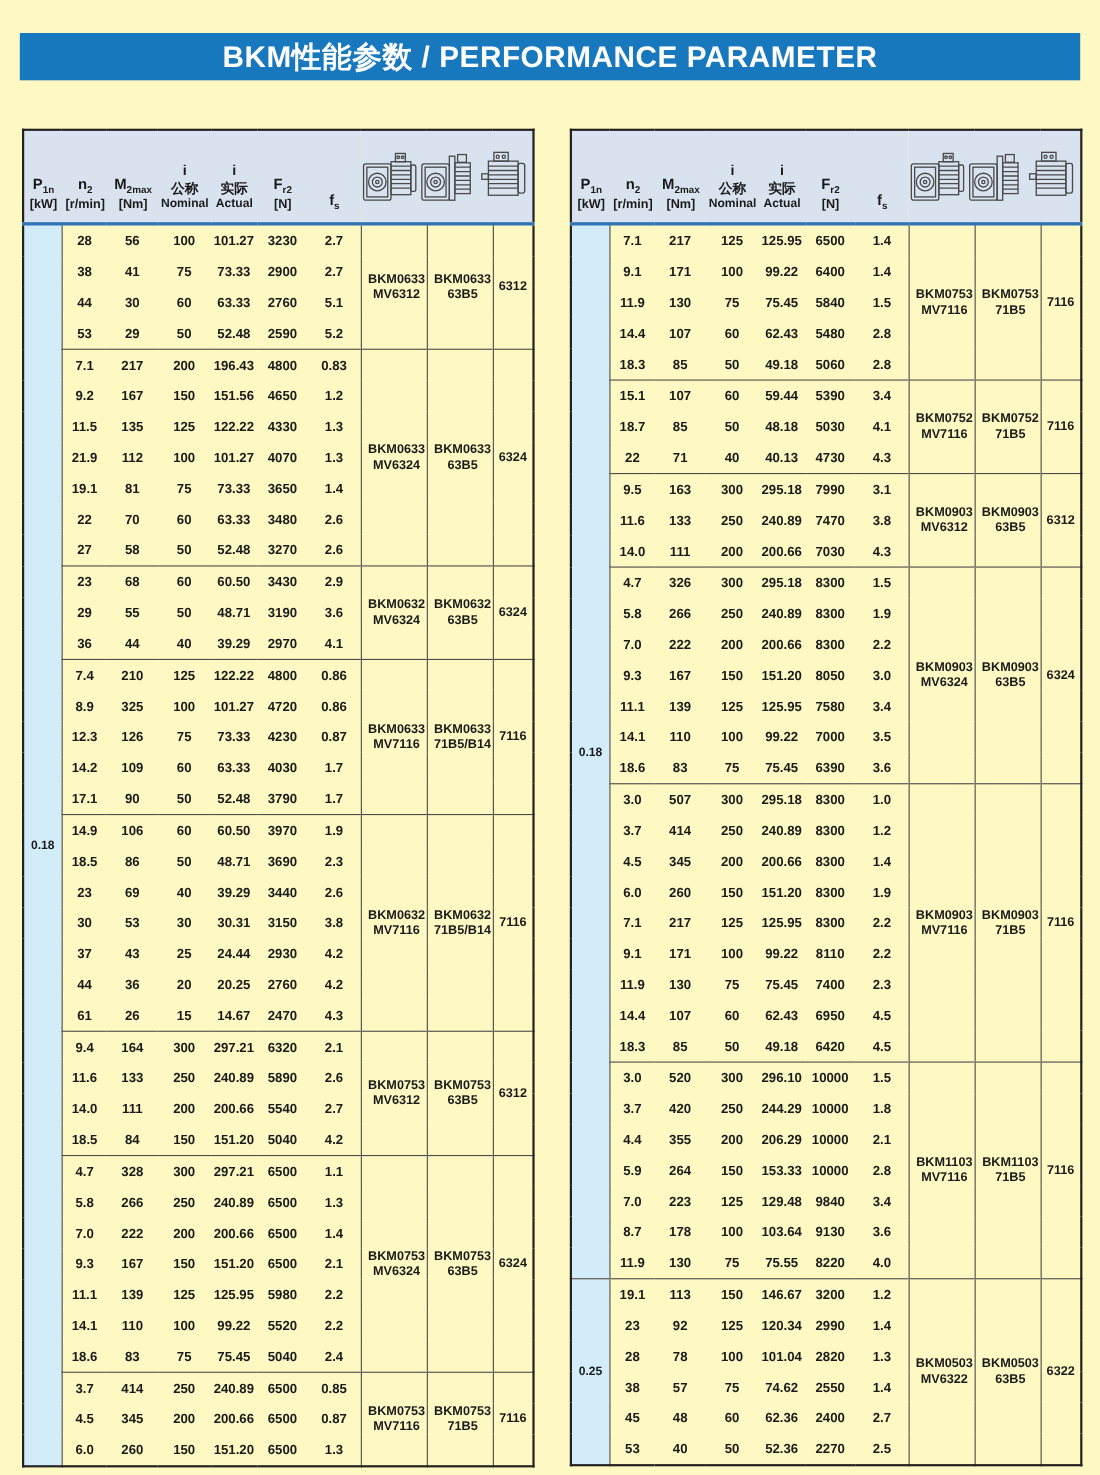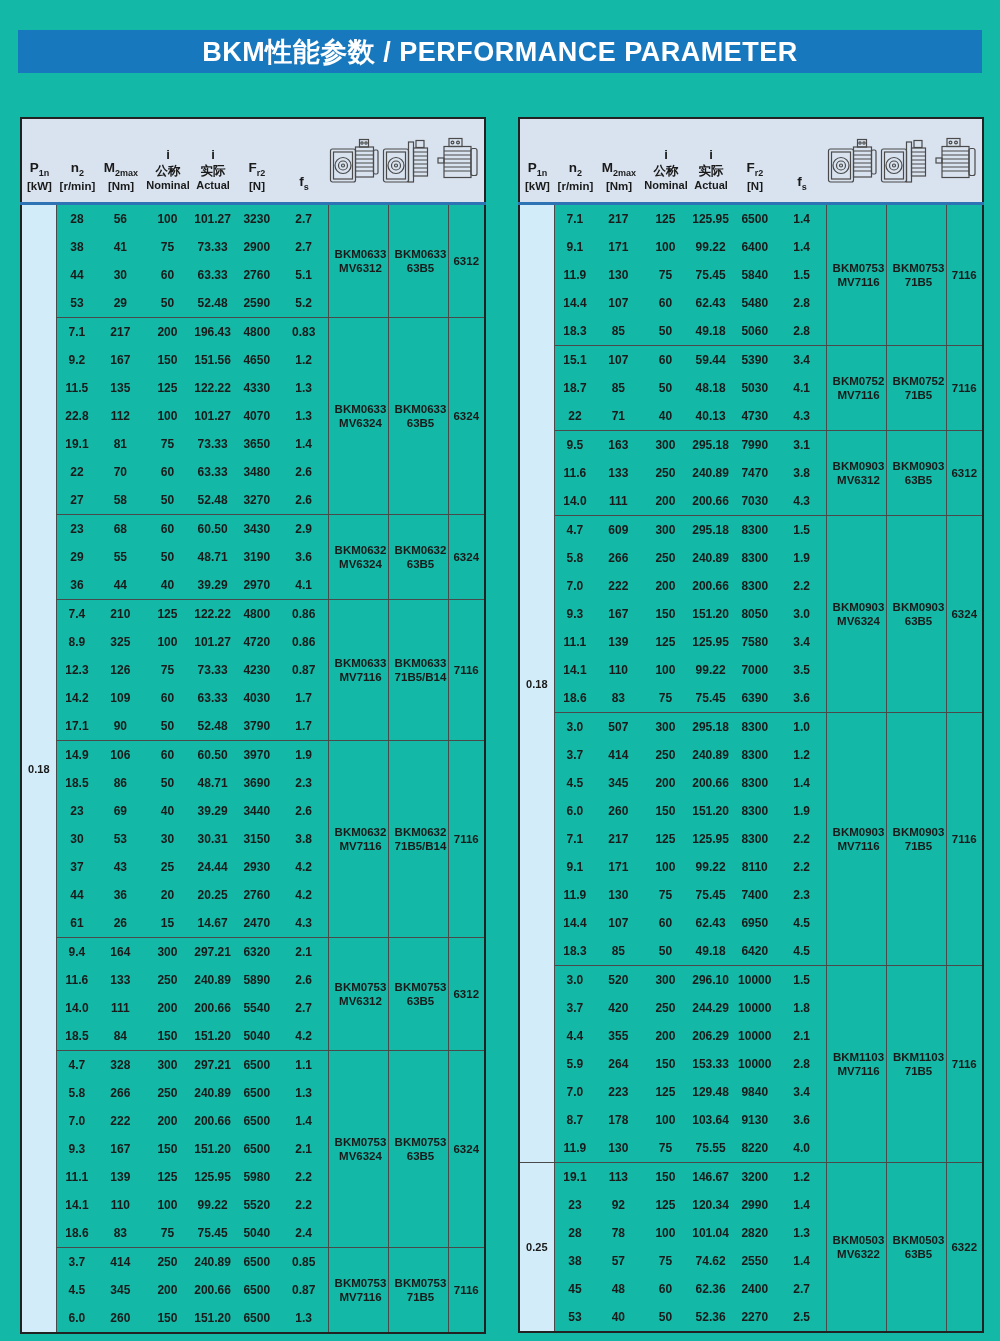--- a/index.html
+++ b/index.html
@@ -1,16 +1,16 @@
 <!DOCTYPE html>
 <html><head>
 <meta charset="utf-8">
 <style>
   html,body{margin:0;padding:0;background:#fff;}
-  #page{position:relative;width:1000px;height:1341px;background:#14b8a6;overflow:hidden;
+  #page{position:relative;width:1000px;height:1341px;background:#fef9c3;overflow:hidden;
         font-family:"Liberation Sans","DejaVu Sans",sans-serif;color:#1a1a1a;}
   .title-bar{position:absolute;left:18px;top:30px;width:964px;height:43px;
              display:flex;align-items:center;justify-content:center;
              color:#ffffff;font-size:27px;font-weight:700;letter-spacing:.5px;}
   .ptable{position:absolute;top:117px;border-collapse:collapse;table-layout:fixed;}
   .ptable.t-left{left:20px;}
   .ptable.t-right{left:518px;}
   .ptable{border:2px solid #222;}
   .ptable th{border-bottom:3px solid #2e74b5;height:83px;padding:0;font-weight:700;vertical-align:middle;}
   .hwrap{display:flex;align-items:stretch;height:100%;}
@@ -204,21 +204,21 @@
           </tr>
           <tr>
             <td>11.5</td>
             <td>135</td>
             <td>125</td>
             <td>122.22</td>
             <td>4330</td>
             <td>1.3</td>
           </tr>
           <tr>
-            <td>22.8</td>
+            <td>21.9</td>
             <td>112</td>
             <td>100</td>
             <td>101.27</td>
             <td>4070</td>
             <td>1.3</td>
           </tr>
           <tr>
             <td>19.1</td>
             <td>81</td>
             <td>75</td>
@@ -736,21 +736,21 @@
           <tr>
             <td>14.0</td>
             <td>111</td>
             <td>200</td>
             <td>200.66</td>
             <td>7030</td>
             <td>4.3</td>
           </tr>
           <tr>
             <td class="gtop">4.7</td>
-            <td class="gtop">609</td>
+            <td class="gtop">326</td>
             <td class="gtop">300</td>
             <td class="gtop">295.18</td>
             <td class="gtop">8300</td>
             <td class="gtop">1.5</td>
             <td class="model gtop" rowspan="7">
               <div>BKM0903</div>
               <div>MV6324</div>
             </td>
             <td class="model gtop" rowspan="7">
               <div>BKM0903</div>

